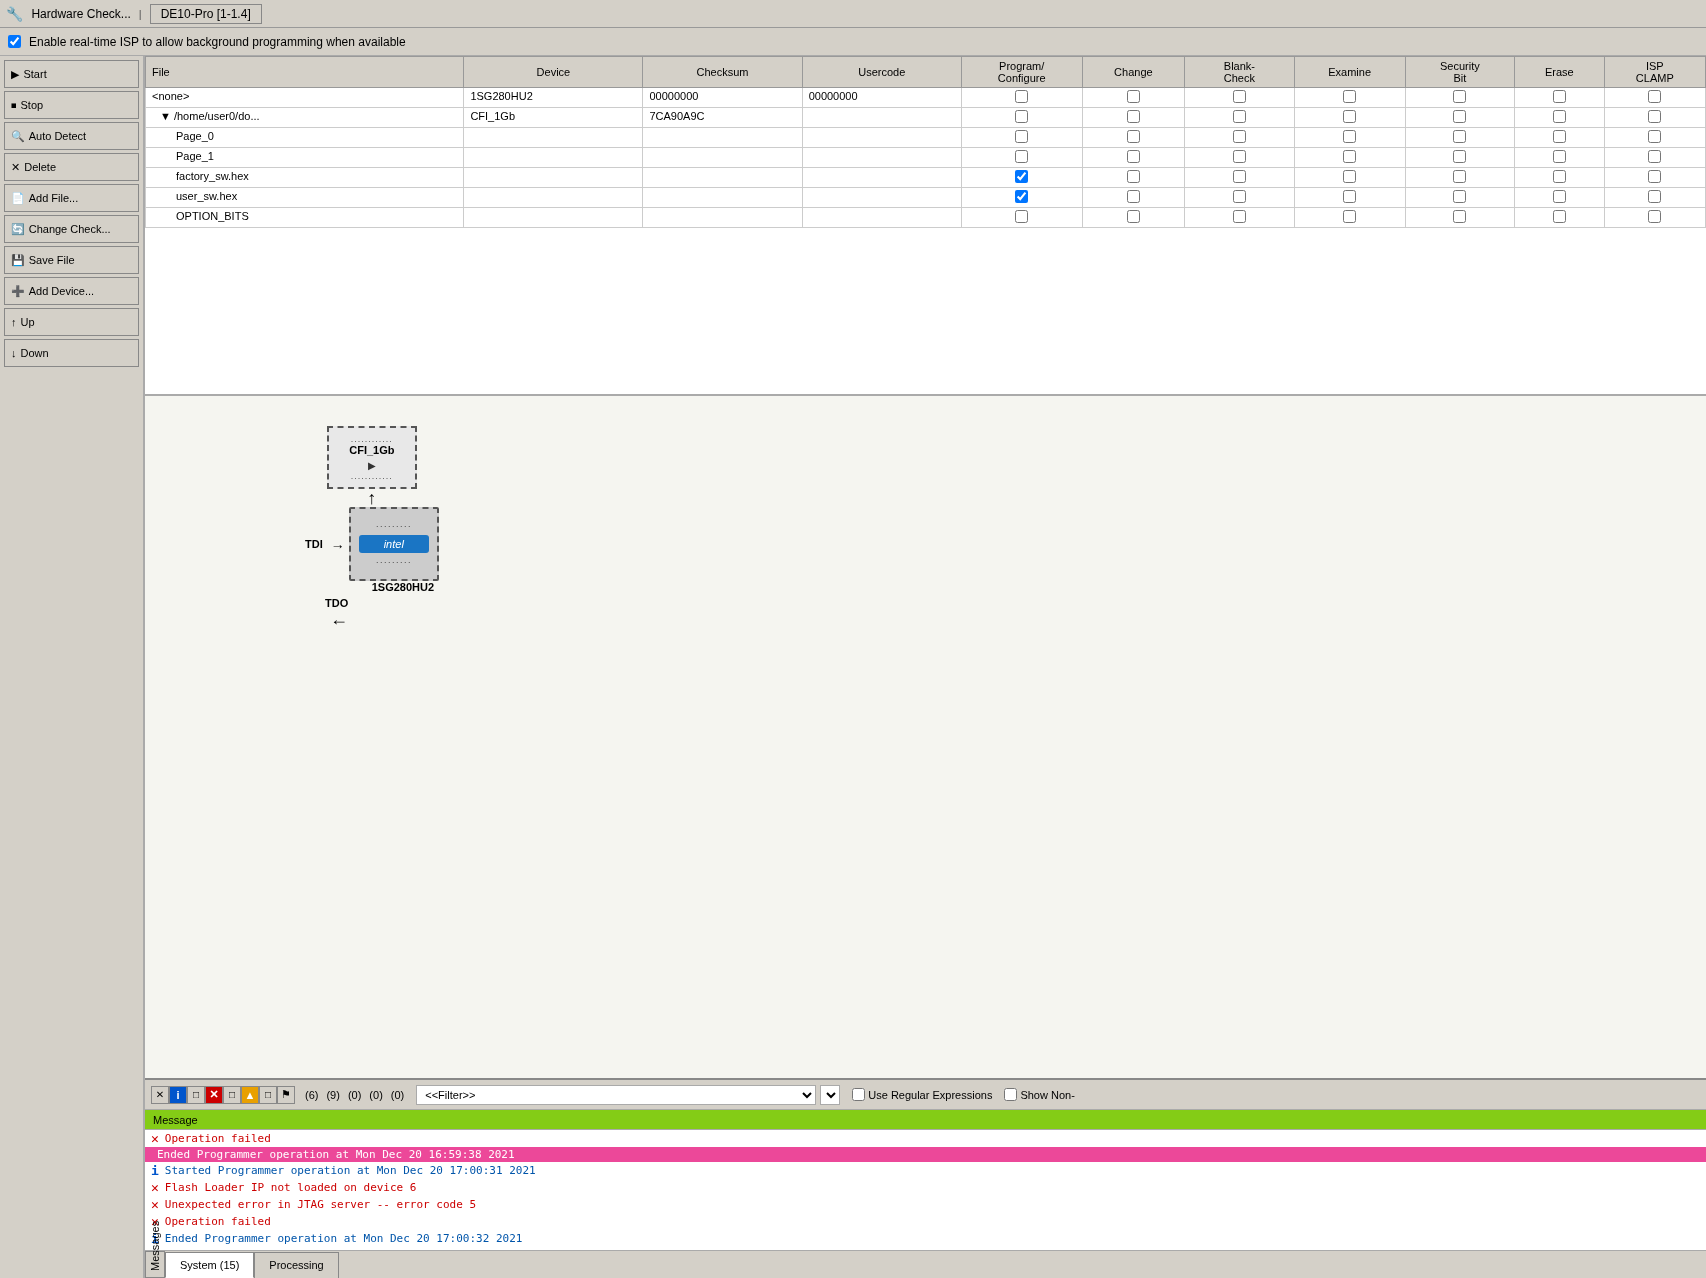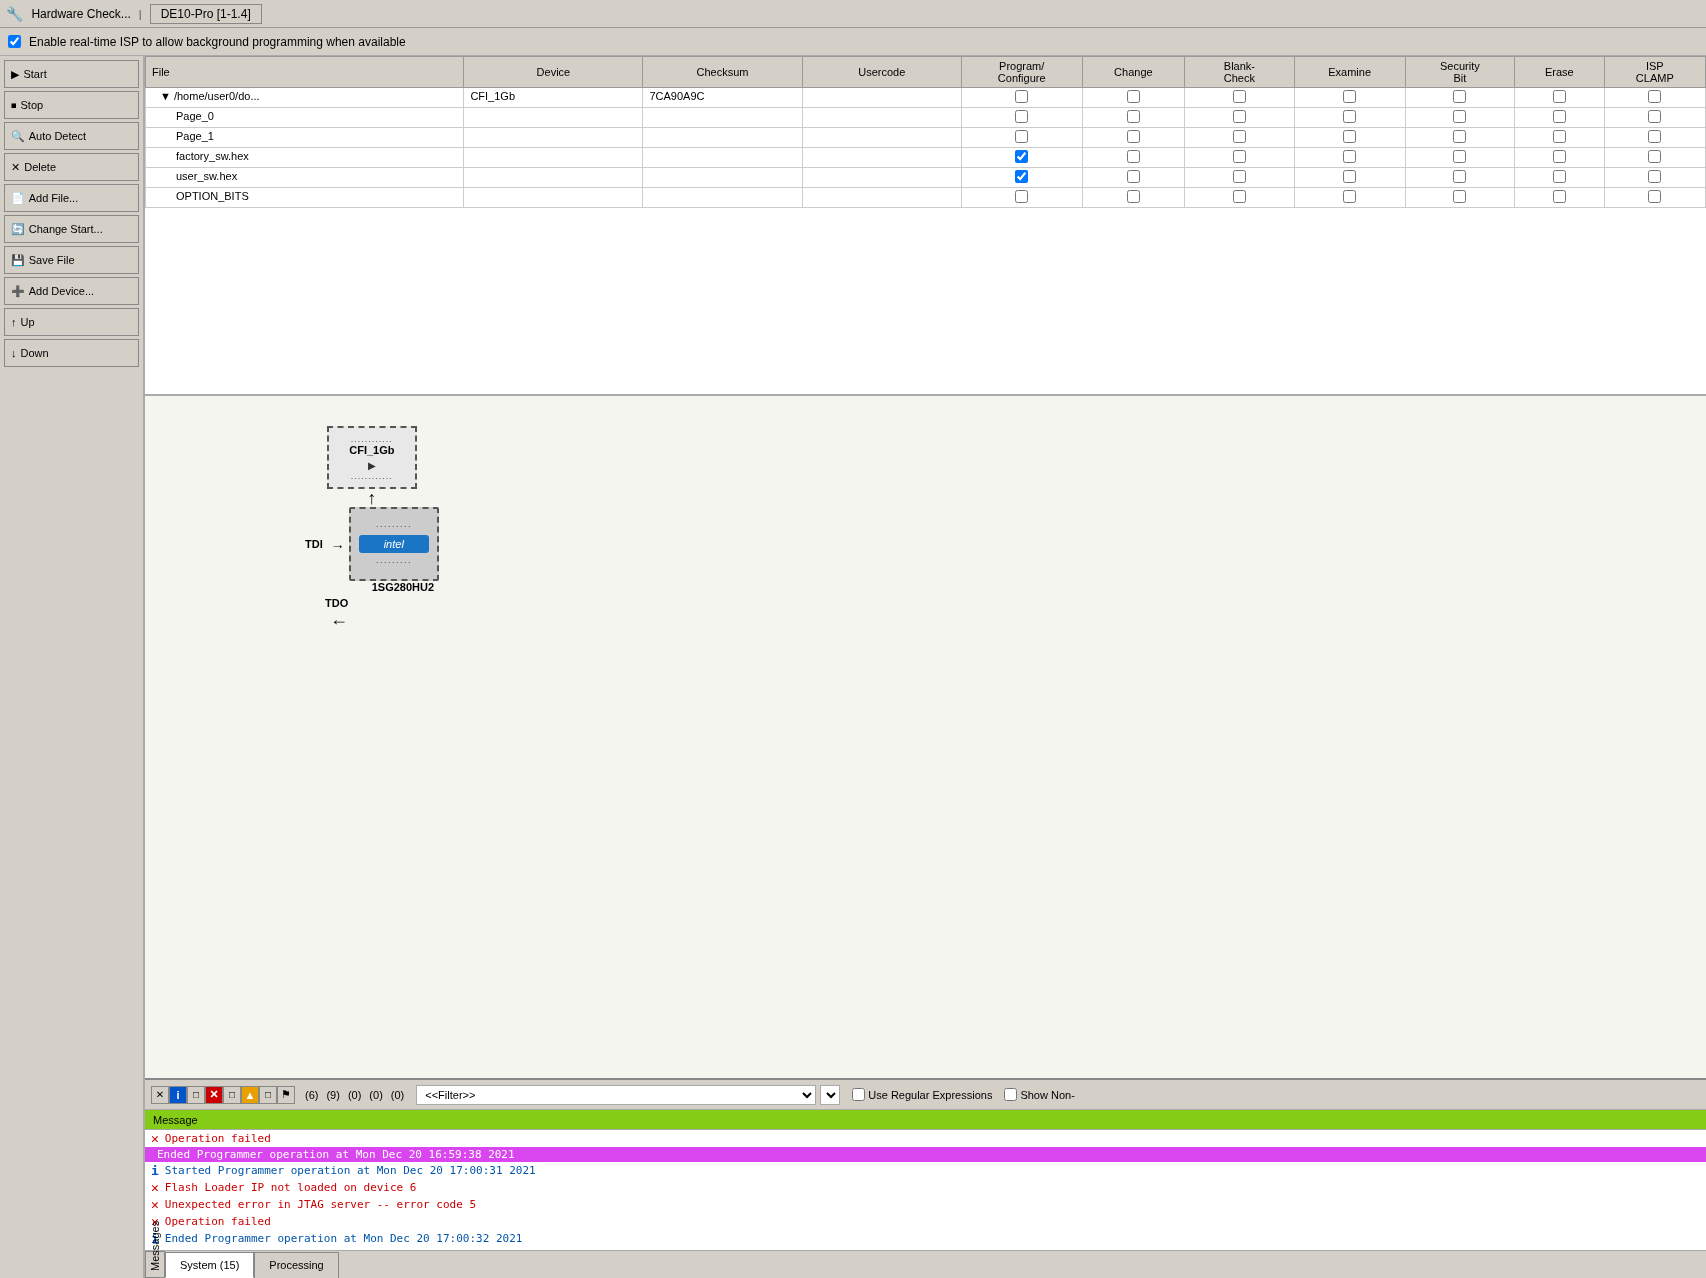--- a/index.html
+++ b/index.html
@@ -85,21 +85,21 @@
     <button class="toolbar-btn">
       <span>✕</span>
       <span>Delete</span>
     </button>
     <button class="toolbar-btn">
       <span>📄</span>
       <span>Add File...</span>
     </button>
     <button class="toolbar-btn">
       <span>🔄</span>
-      <span>Change Start...</span>
+      <span>Change Check...</span>
     </button>
     <button class="toolbar-btn">
       <span>💾</span>
       <span>Save File</span>
     </button>
     <button class="toolbar-btn">
       <span>➕</span>
       <span>Add Device...</span>
     </button>
     <button class="toolbar-btn">
@@ -126,20 +126,33 @@
             <th style="min-width:50px;">Change</th>
             <th style="min-width:55px;">Blank-<br>Check</th>
             <th style="min-width:55px;">Examine</th>
             <th style="min-width:55px;">Security<br>Bit</th>
             <th style="min-width:45px;">Erase</th>
             <th style="min-width:50px;">ISP<br>CLAMP</th>
           </tr>
         </thead>
         <tbody>
 
+          <tr>
+            <td>&lt;none&gt;</td>
+            <td>1SG280HU2</td>
+            <td>00000000</td>
+            <td>00000000</td>
+            <td class="checkbox-cell"><input type="checkbox" style=""></td>
+            <td class="checkbox-cell"><input type="checkbox" style=""></td>
+            <td class="checkbox-cell"><input type="checkbox" style=""></td>
+            <td class="checkbox-cell"><input type="checkbox" style=""></td>
+            <td class="checkbox-cell"><input type="checkbox" style=""></td>
+            <td class="checkbox-cell"><input type="checkbox" style=""></td>
+            <td class="checkbox-cell"><input type="checkbox" style=""></td>
+          </tr>
 
           <tr>
             <td><span style="padding-left:8px;">▼ /home/user0/do...</span></td>
             <td>CFI_1Gb</td>
             <td>7CA90A9C</td>
             <td></td>
             <td class="checkbox-cell"><input type="checkbox" style=""></td>
             <td class="checkbox-cell"><input type="checkbox" style=""></td>
             <td class="checkbox-cell"><input type="checkbox" style=""></td>
             <td class="checkbox-cell"><input type="checkbox" style=""></td>
@@ -292,21 +305,21 @@
         <span>Message</span>
       </div>
 
       <div class="messages-list">
 
         <div class="msg-row">
           <span style="color:#cc0000; font-size:13px; font-weight:bold;">✕</span>
           <span style="color:#cc0000; font-family:monospace; font-size:11px;">Operation failed</span>
         </div>
 
-        <div class="msg-row selected" style="background:#d946ef;">
+        <div class="msg-row selected" style="background:#ec4899;">
           <span style="color:white; font-size:11px; font-weight:bold; font-family:monospace;">  </span>
           <span style="color:white; font-family:monospace; font-size:11px;">Ended Programmer operation at Mon Dec 20 16:59:38 2021</span>
         </div>
 
         <div class="msg-row">
           <span style="color:#0055cc; font-size:13px; font-weight:bold;">i</span>
           <span style="color:#0055aa; font-family:monospace; font-size:11px;">Started Programmer operation at Mon Dec 20 17:00:31 2021</span>
         </div>
 
         <div class="msg-row">

